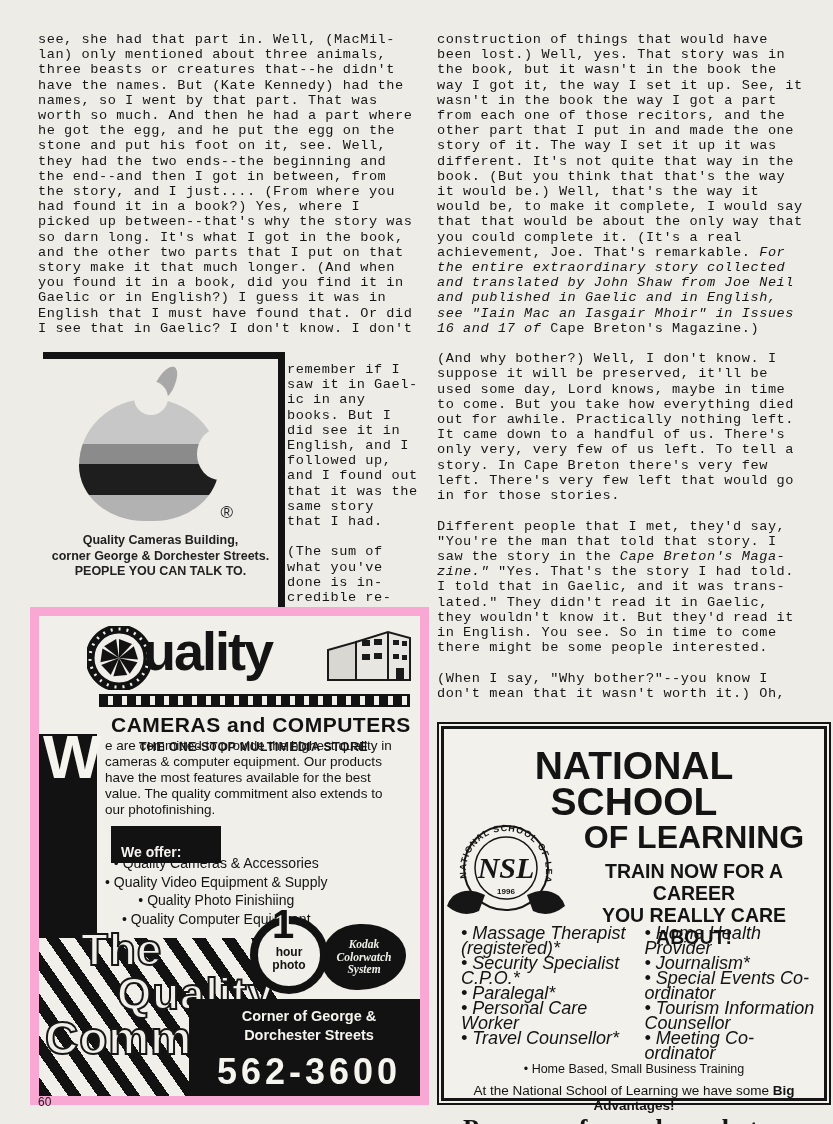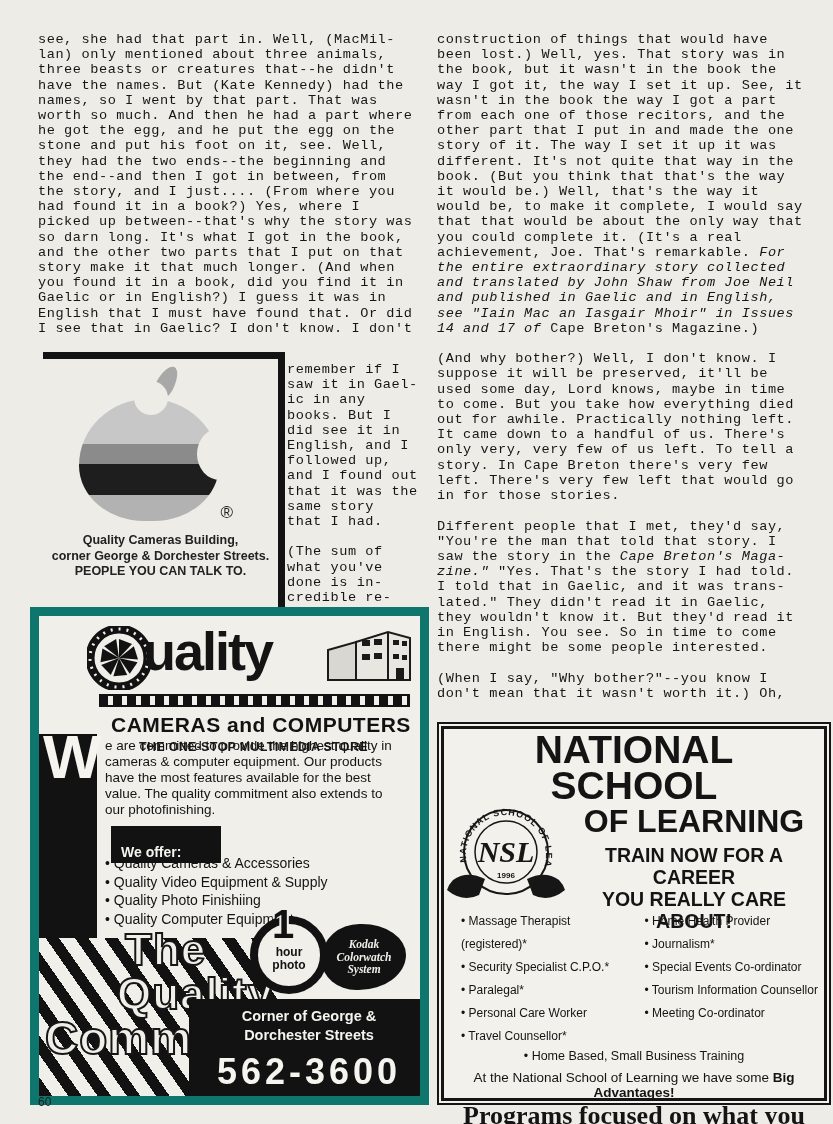--- a/index.html
+++ b/index.html
@@ -49,21 +49,21 @@
     position:absolute; right:6px; bottom:2px; font-size:17px; color:#222;
     font-family:"Liberation Sans",sans-serif;
   }
   .apple-caption{
     margin-top:8px; text-align:center; font-weight:bold; font-size:12.5px; line-height:15.5px;
     color:#222;
   }
   
   #quality-ad{
     position:absolute; left:30px; top:607px; width:399px; height:498px;
-    background:#0f766e; padding:9px; box-sizing:border-box;
+    background:#f9a8d4; padding:9px; box-sizing:border-box;
   }
   .q-inner{position:relative; width:100%; height:100%; background:#f0efe9; overflow:hidden;}
   .q-logo-row{position:relative; margin:10px 6px 0 48px; height:66px;}
   .q-aperture{position:absolute; left:0; top:0;}
   .q-brand{
     position:absolute; left:56px; top:-6px;
     font-size:54px; font-weight:bold; letter-spacing:-2px; color:#141414;
     font-family:"Liberation Sans",sans-serif;
   }
   .q-building{position:absolute; right:0; top:2px;}
@@ -81,30 +81,30 @@
   .q-intro{
     position:absolute; left:66px; top:122px; width:300px;
     font-size:13.5px; line-height:16px; color:#141414;
   }
   .q-offer-label{
     position:absolute; left:72px; top:210px;
     background:#121212; color:#f5f4ee; font-weight:bold; font-size:14px;
     padding:18px 40px 3px 10px;
   }
   .q-offers{position:absolute; left:66px; top:238px; margin:0; padding:0; list-style:none;}
-  .q-offers li{font-size:14px; line-height:18.5px; color:#141414;}
+  .q-offers li{font-size:14px; line-height:18.5px; color:#141414;text-align:center;}
   .q-offers li::before{content:"• "; }
   .q-stripes{
     position:absolute; left:0; bottom:0; width:248px; height:158px;
     background:repeating-linear-gradient(55deg,#121212 0 11px,#f0efe9 11px 24px);
   }
   .q-commit{position:absolute; left:0; top:312px; z-index:2; font-weight:bold;
     font-family:"Liberation Sans",sans-serif; color:#f0efe9;
     -webkit-text-stroke:2px #161616; line-height:44px; font-size:44px; letter-spacing:1px;}
-  .q-commit .l1{margin-left:86px;}
+  .q-commit .l1{margin-left:42px;}
   .q-commit .l2{margin-left:78px;}
   .q-commit .l3{margin-left:6px; font-size:46px;}
   .q-onehour{
     position:absolute; right:92px; top:300px; width:62px; height:62px;
     border:8px solid #121212; border-radius:50%; background:#f0efe9; z-index:3; text-align:center;
   }
   .q-onehour .digit{position:absolute; left:14px; top:-22px; font-size:40px; font-weight:bold; color:#121212;
     text-shadow:-2px 0 #f0efe9,2px 0 #f0efe9;}
   .q-onehour .label{position:absolute; left:0; right:0; top:22px; font-size:12px; font-weight:bold; line-height:13px; color:#121212;}
   .q-kodak{
@@ -120,30 +120,30 @@
     position:absolute; right:-9px; bottom:-9px; width:240px; height:106px; background:#121212;
     color:#f5f4ee; text-align:center; z-index:4; padding-top:8px; box-sizing:border-box;
   }
   .q-phonebox .addr{font-size:14.5px; font-weight:bold; line-height:19px;}
   .q-phonebox .phone{font-size:36px; font-weight:bold; letter-spacing:4px; margin-top:6px;}
 
   
   #nsl-ad{
     position:absolute; left:437px; top:722px; width:394px; height:383px;
     background:#f2f1eb; border:2px solid #151515; box-shadow:inset 0 0 0 2px #f2f1eb, inset 0 0 0 5px #151515;
-    box-sizing:border-box; padding:8px 8px 6px 8px; color:#141414;
+    box-sizing:border-box; padding:24px 8px 6px 8px; color:#141414;
   }
   .nsl-title1{font-size:39px; font-weight:bold; letter-spacing:0px; text-align:center; line-height:36px;}
   .nsl-head-row{position:relative; height:104px;}
   .nsl-logo{position:absolute; left:-2px; top:-2px;}
   .nsl-title2{margin-left:120px; font-size:32px; font-weight:bold; text-align:center; line-height:34px;}
   .nsl-tagline{margin-left:120px; font-size:19.5px; font-weight:bold; text-align:center; line-height:22px; margin-top:6px;}
   .nsl-careers{display:flex; margin-top:2px;}
   .nsl-careers ul{margin:0; padding:0 0 0 14px; list-style:none;}
-  .nsl-careers li{font-size:12px; line-height:23px;}
+  .nsl-careers li{font-size:18px; line-height:15px;font-style:italic;}
   .nsl-careers li::before{content:"•  ";}
   .nsl-col-l{width:49%;}
   .nsl-col-r{width:51%;}
   .nsl-center-bullet{text-align:center; font-size:12.5px; margin-top:1px;}
   .nsl-center-bullet::before{content:"• ";}
   .nsl-advantages{text-align:center; font-size:13.5px; margin-top:7px;}
   .nsl-advantages b{font-size:13.5px;}
   .nsl-programs{
     text-align:center; font-family:"Liberation Serif","DejaVu Serif",serif;
     font-weight:bold; font-size:26px; line-height:28px; margin-top:2px;
@@ -219,21 +219,21 @@
 book. (But you think that that's the way
 it would be.) Well, that's the way it
 would be, to make it complete, I would say
 that that would be about the only way that
 you could complete it. (It's a real
 achievement, Joe. That's remarkable. </span><span class="ital">For
 the entire extraordinary story collected
 and translated by John Shaw from Joe Neil
 and published in Gaelic and in English,
 see "Iain Mac an Iasgair Mhoir" in Issues
-14 and 17 of </span><span>Cape Breton's Magazine.)
+16 and 17 of </span><span>Cape Breton's Magazine.)
 
 (And why bother?) Well, I don't know. I
 suppose it will be preserved, it'll be
 used some day, Lord knows, maybe in time
 to come. But you take how everything died
 out for awhile. Practically nothing left.
 It came down to a handful of us. There's
 only very, very few of us left. To tell a
 story. In Cape Breton there's very few
 left. There's very few left that would go

